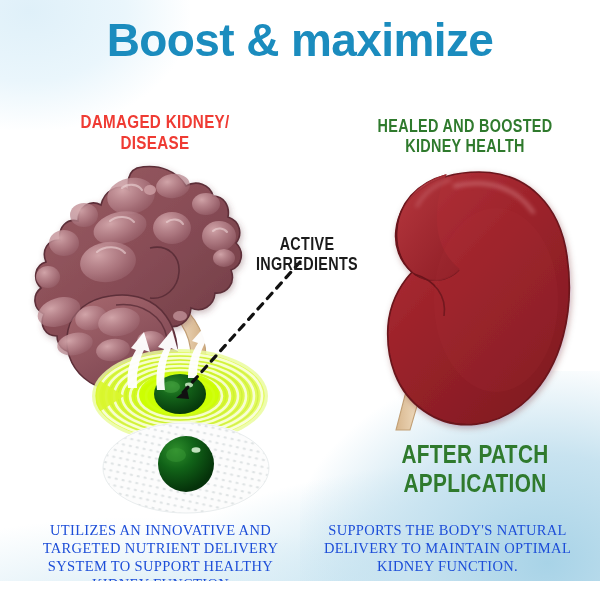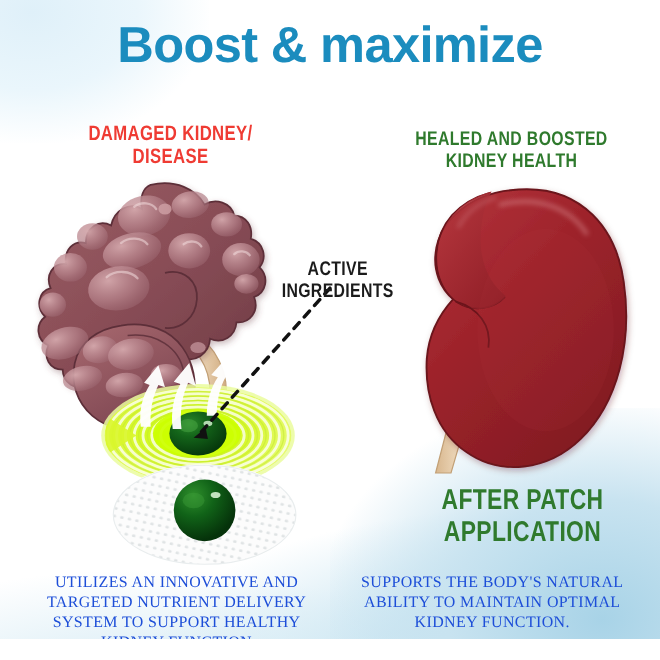--- a/index.html
+++ b/index.html
@@ -313,15 +313,15 @@
   </svg>
 
   <div class="title">Boost &amp; maximize</div>
 
   <div class="label-damaged cond">DAMAGED KIDNEY/ DISEASE</div>
   <div class="label-healed cond">HEALED AND BOOSTED KIDNEY HEALTH</div>
   <div class="label-active cond">ACTIVE INGREDIENTS</div>
   <div class="label-after cond">AFTER PATCH APPLICATION</div>
 
   <div class="caption caption-left">UTILIZES AN INNOVATIVE AND TARGETED NUTRIENT DELIVERY SYSTEM TO SUPPORT HEALTHY KIDNEY FUNCTION</div>
-  <div class="caption caption-right">SUPPORTS THE BODY'S NATURAL ABILITY TO MAINTAIN OPTIMAL KIDNEY FUNCTION.</div>
+  <div class="caption caption-right">SUPPORTS THE BODY'S NATURAL DELIVERY TO MAINTAIN OPTIMAL KIDNEY FUNCTION.</div>
 
 </div>
 
 </body></html>

